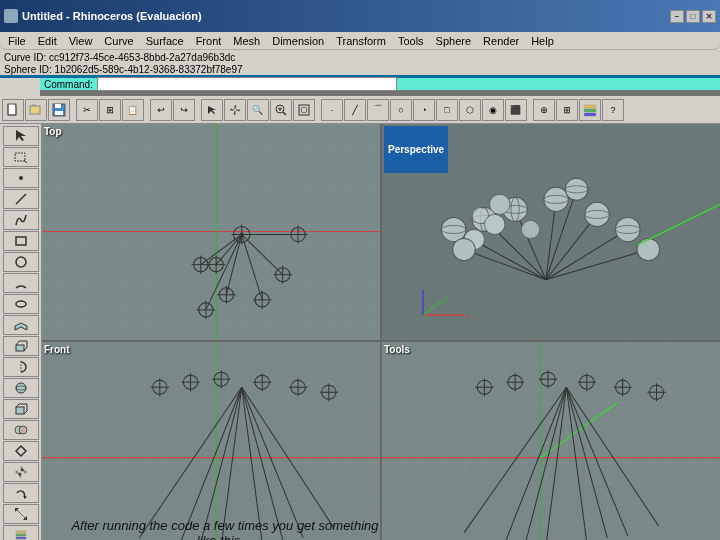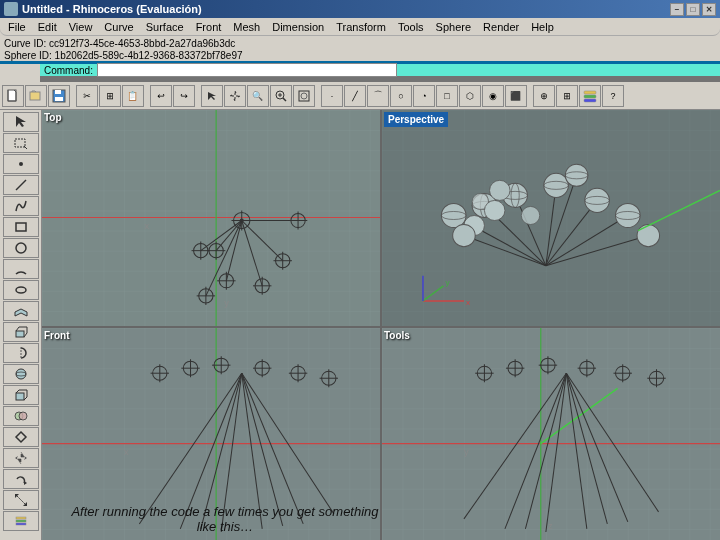--- a/index.html
+++ b/index.html
@@ -9,21 +9,21 @@
       overflow: hidden;
       font-family: 'Segoe UI', Tahoma, Geneva, Verdana, sans-serif;
       font-size: 11px;
       background: #d4d0c8;
     }
 
     
     #title-bar {
       background: linear-gradient(to right, #1a3a6b, #4a78b4);
       color: white;
-      height: 18px;
+      height: 32px;
       display: flex;
       align-items: center;
       padding: 0 4px;
       font-size: 11px;
       font-weight: bold;
     }
     #title-bar .title-icon {
       width: 14px;
       height: 14px;
       margin-right: 4px;
@@ -501,21 +501,21 @@
           </g>
         <g transform="translate(155,140)">
             <circle cx="0" cy="0" r="7" fill="none" stroke="#333" stroke-width="1"></circle>
             <line x1="-9" y1="0" x2="9" y2="0" stroke="#333" stroke-width="1"></line>
             <line x1="0" y1="-9" x2="0" y2="9" stroke="#333" stroke-width="1"></line>
           </g>
       </svg>
     </div>
 
     <div class="viewport vp-perspective">
-      <span class="viewport-label" style="color:white;background:#1a5fa8;padding:2px 4px;">Perspective</span>
+      <span class="viewport-label" style="color:white;background:#1a5fa8;padding:18px 4px;">Perspective</span>
       <svg width="100%" height="100%" viewBox="0 0 330 215" preserveAspectRatio="none">
         <rect width="330" height="215" fill="#6a7878"></rect>
         <defs>
           <pattern id="grid-persp" x="0" y="0" width="20" height="20" patternUnits="userSpaceOnUse">
             <path d="M20,0 L0,0 L0,20" fill="none" stroke="#8aaaaa" stroke-width="0.4"></path>
           </pattern>
         </defs>
         <rect width="330" height="215" fill="url(#grid-persp)" opacity="0.3"></rect>
 
         <line x1="40" y1="190" x2="80" y2="190" stroke="#cc4444" stroke-width="1.5"></line>

